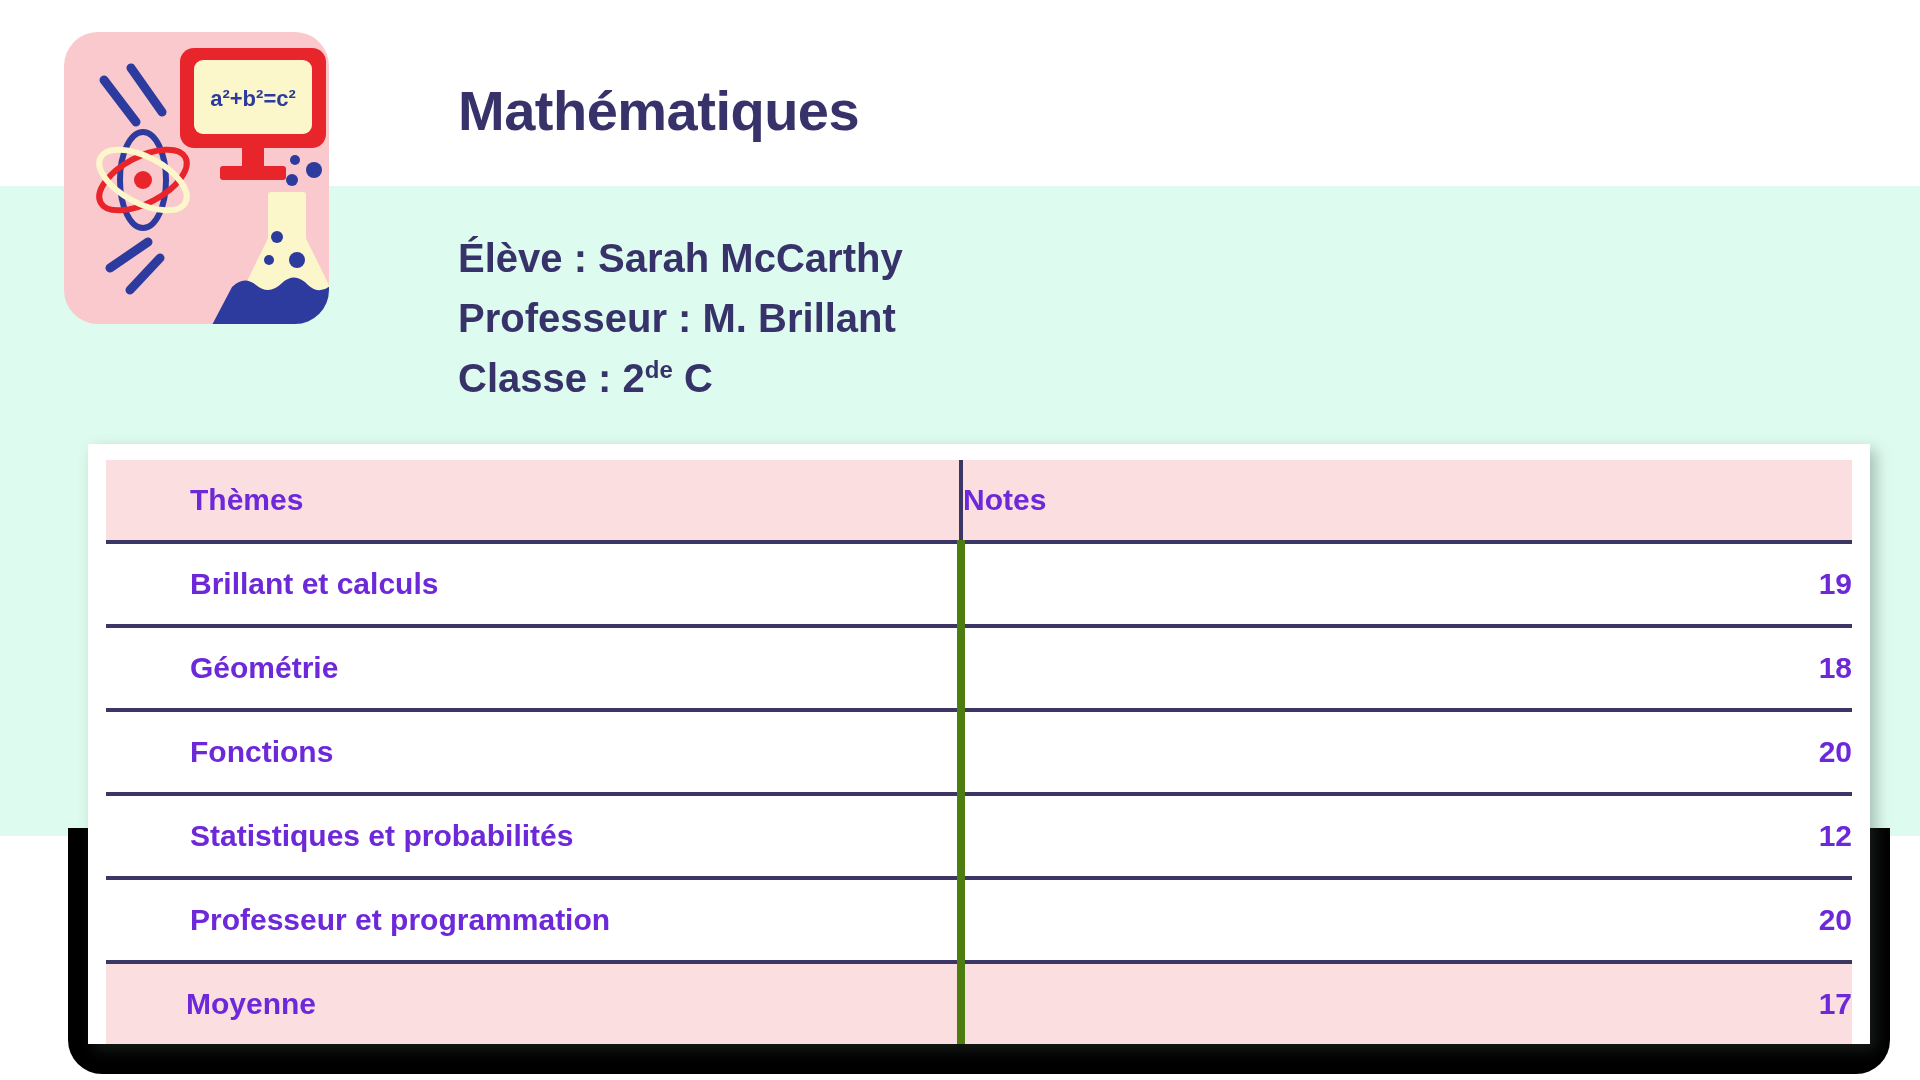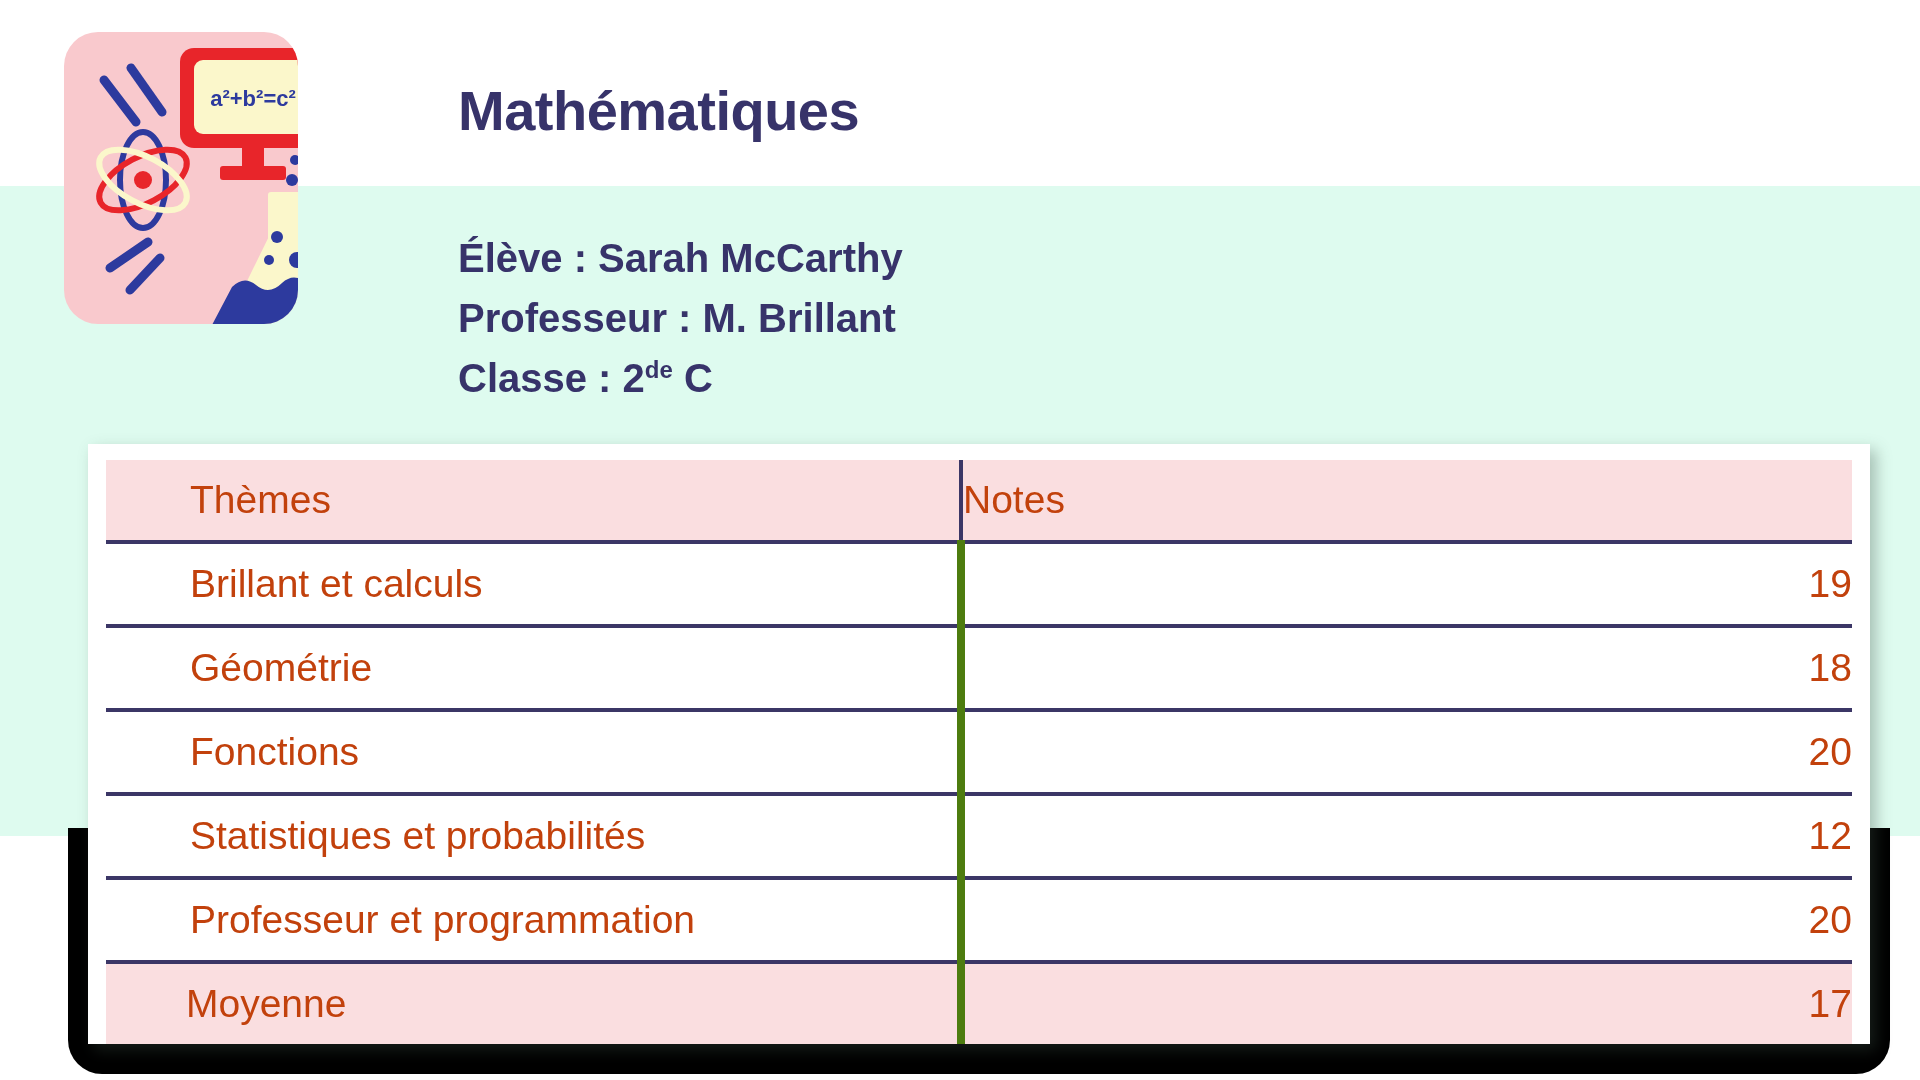--- a/index.html
+++ b/index.html
@@ -45,21 +45,21 @@
     height: 246px;
     background: #000000;
     border-radius: 0 0 34px 34px;
   }
 
   
   .icon-tile {
     position: absolute;
     left: 64px;
     top: 32px;
-    width: 234px;
+    width: 265px;
     height: 292px;
     background: #F9C9CD;
     border-radius: 34px;
     overflow: hidden;
   }
   .icon-tile svg { display: block; }
 
   
   .page-title {
     position: absolute;
@@ -105,23 +105,23 @@
     border-collapse: collapse;
     table-layout: fixed;
   }
   .grade-table col.c-theme { width: 855px; }
   .grade-table col.c-note  { width: auto; }
 
   .grade-table th, .grade-table td {
     height: 80px;
     padding: 0;
     vertical-align: middle;
-    color: #c2410c;
-    font-size: 39px;
-    font-weight: normal;
+    color: #6d28d9;
+    font-size: 30px;
+    font-weight: bold;
     border-bottom: 4px solid #3B3666;
   }
   .grade-table th.th-theme {
     background: #FADEE0;
     text-align: left;
     padding-left: 84px;
   }
   .grade-table th.th-note {
     background: #FADEE0;
     text-align: left;

